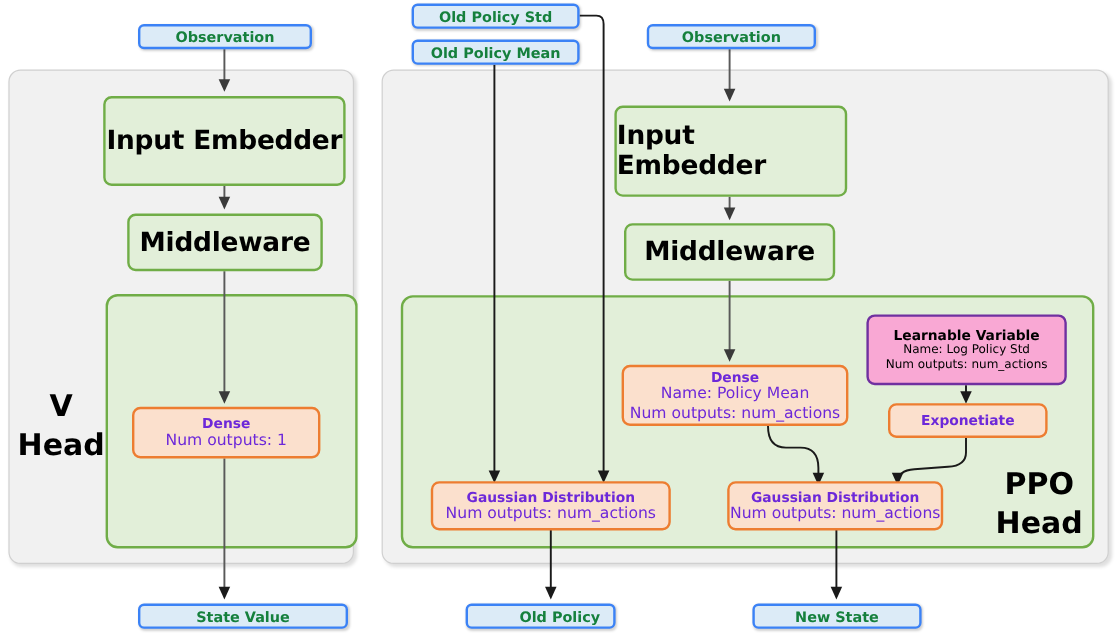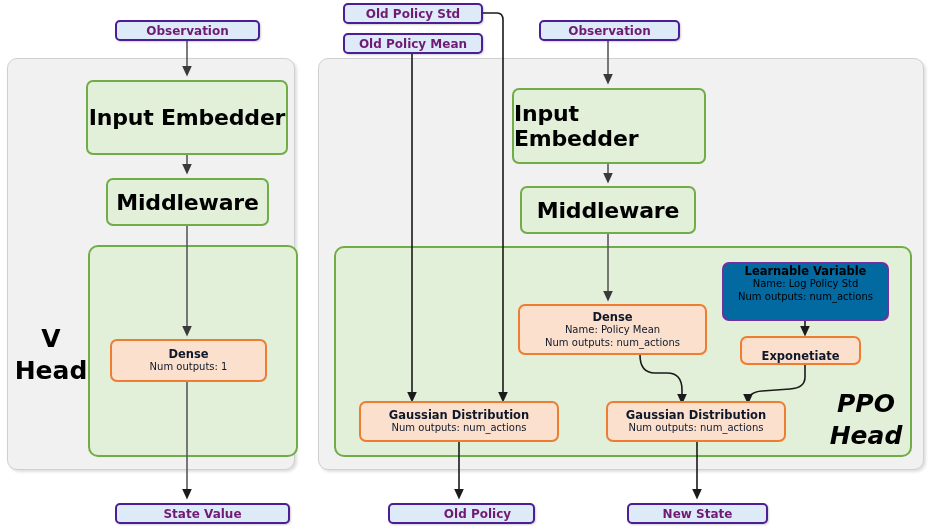--- a/index.html
+++ b/index.html
@@ -49,51 +49,52 @@
 
   
   .orange-box {
     background: #fbe0cd;
     border: 2px solid #ed7d31;
     border-radius: 7px;
     display: flex;
     flex-direction: column;
     align-items: center;
     justify-content: center;
-    color: #0f172a;
+    color: #6d28d9;
     text-align: center;
     line-height: 1.22;
   }
   .orange-box .t1 { font-size: 11.5px; font-weight: bold; }
-  .orange-box .t2 { font-size: 10px; font-weight: normal; }
+  .orange-box .t2 { font-size: 13px; font-weight: normal; }
 
   
   .purple-box {
-    background: #0369a1;
+    background: #f9a8d4;
     border: 2px solid #7030a0;
     border-radius: 7px;
     display: flex;
     flex-direction: column;
     align-items: center;
+    justify-content: center;
     color: #000000;
     text-align: center;
     line-height: 1.24;
   }
   .purple-box .t1 { font-size: 11.5px; font-weight: bold; }
   .purple-box .t2 { font-size: 10px; font-weight: normal; }
 
   
   .blue-box {
     background: #dcebf7;
-    border: 2px solid #4c1d95;
+    border: 2px solid #3b82f6;
     border-radius: 5px;
     display: flex;
     align-items: center;
     justify-content: center;
-    color: #701a75;
+    color: #15803d;
     font-size: 12px;
     font-weight: bold;
     box-shadow: 1px 1px 2px rgba(0,0,0,0.18);
   }
 
   
   .head-label {
     display: flex;
     flex-direction: column;
     align-items: center;
@@ -217,40 +218,40 @@
     <span class="t2">Name: Policy Mean</span>
     <span class="t2">Num outputs: num_actions</span>
   </div>
 
   <div class="abs purple-box" style="left:722px; top:262px; width:167px; height:59px;">
     <span class="t1">Learnable Variable</span>
     <span class="t2">Name: Log Policy Std</span>
     <span class="t2">Num outputs: num_actions</span>
   </div>
 
-  <div class="abs orange-box" style="left:740px; top:336px; width:121px; height:29px;justify-content:flex-end;">
+  <div class="abs orange-box" style="left:740px; top:336px; width:133px; height:29px;">
     <span class="t1">Exponetiate</span>
   </div>
 
   <div class="abs orange-box" style="left:359px; top:401px; width:200px; height:41px;">
     <span class="t1">Gaussian Distribution</span>
     <span class="t2">Num outputs: num_actions</span>
   </div>
 
   <div class="abs orange-box" style="left:606px; top:401px; width:180px; height:41px;">
     <span class="t1">Gaussian Distribution</span>
     <span class="t2">Num outputs: num_actions</span>
   </div>
 
-  <div class="abs head-label" style="left:820px; top:385px; width:92px; height:70px;font-style:italic;">
+  <div class="abs head-label" style="left:820px; top:385px; width:92px; height:70px;">
     <span>PPO</span>
     <span>Head</span>
   </div>
 
-  <div class="abs blue-box" style="left:388px; top:503px; width:147px; height:21px;padding-left:32px;">
+  <div class="abs blue-box" style="left:388px; top:503px; width:125px; height:21px;padding-left:32px;">
     <span>Old Policy</span>
   </div>
 
   <div class="abs blue-box" style="left:627px; top:503px; width:141px; height:21px;">
     <span>New State</span>
   </div>
 
 </div>
 
 </body></html>

